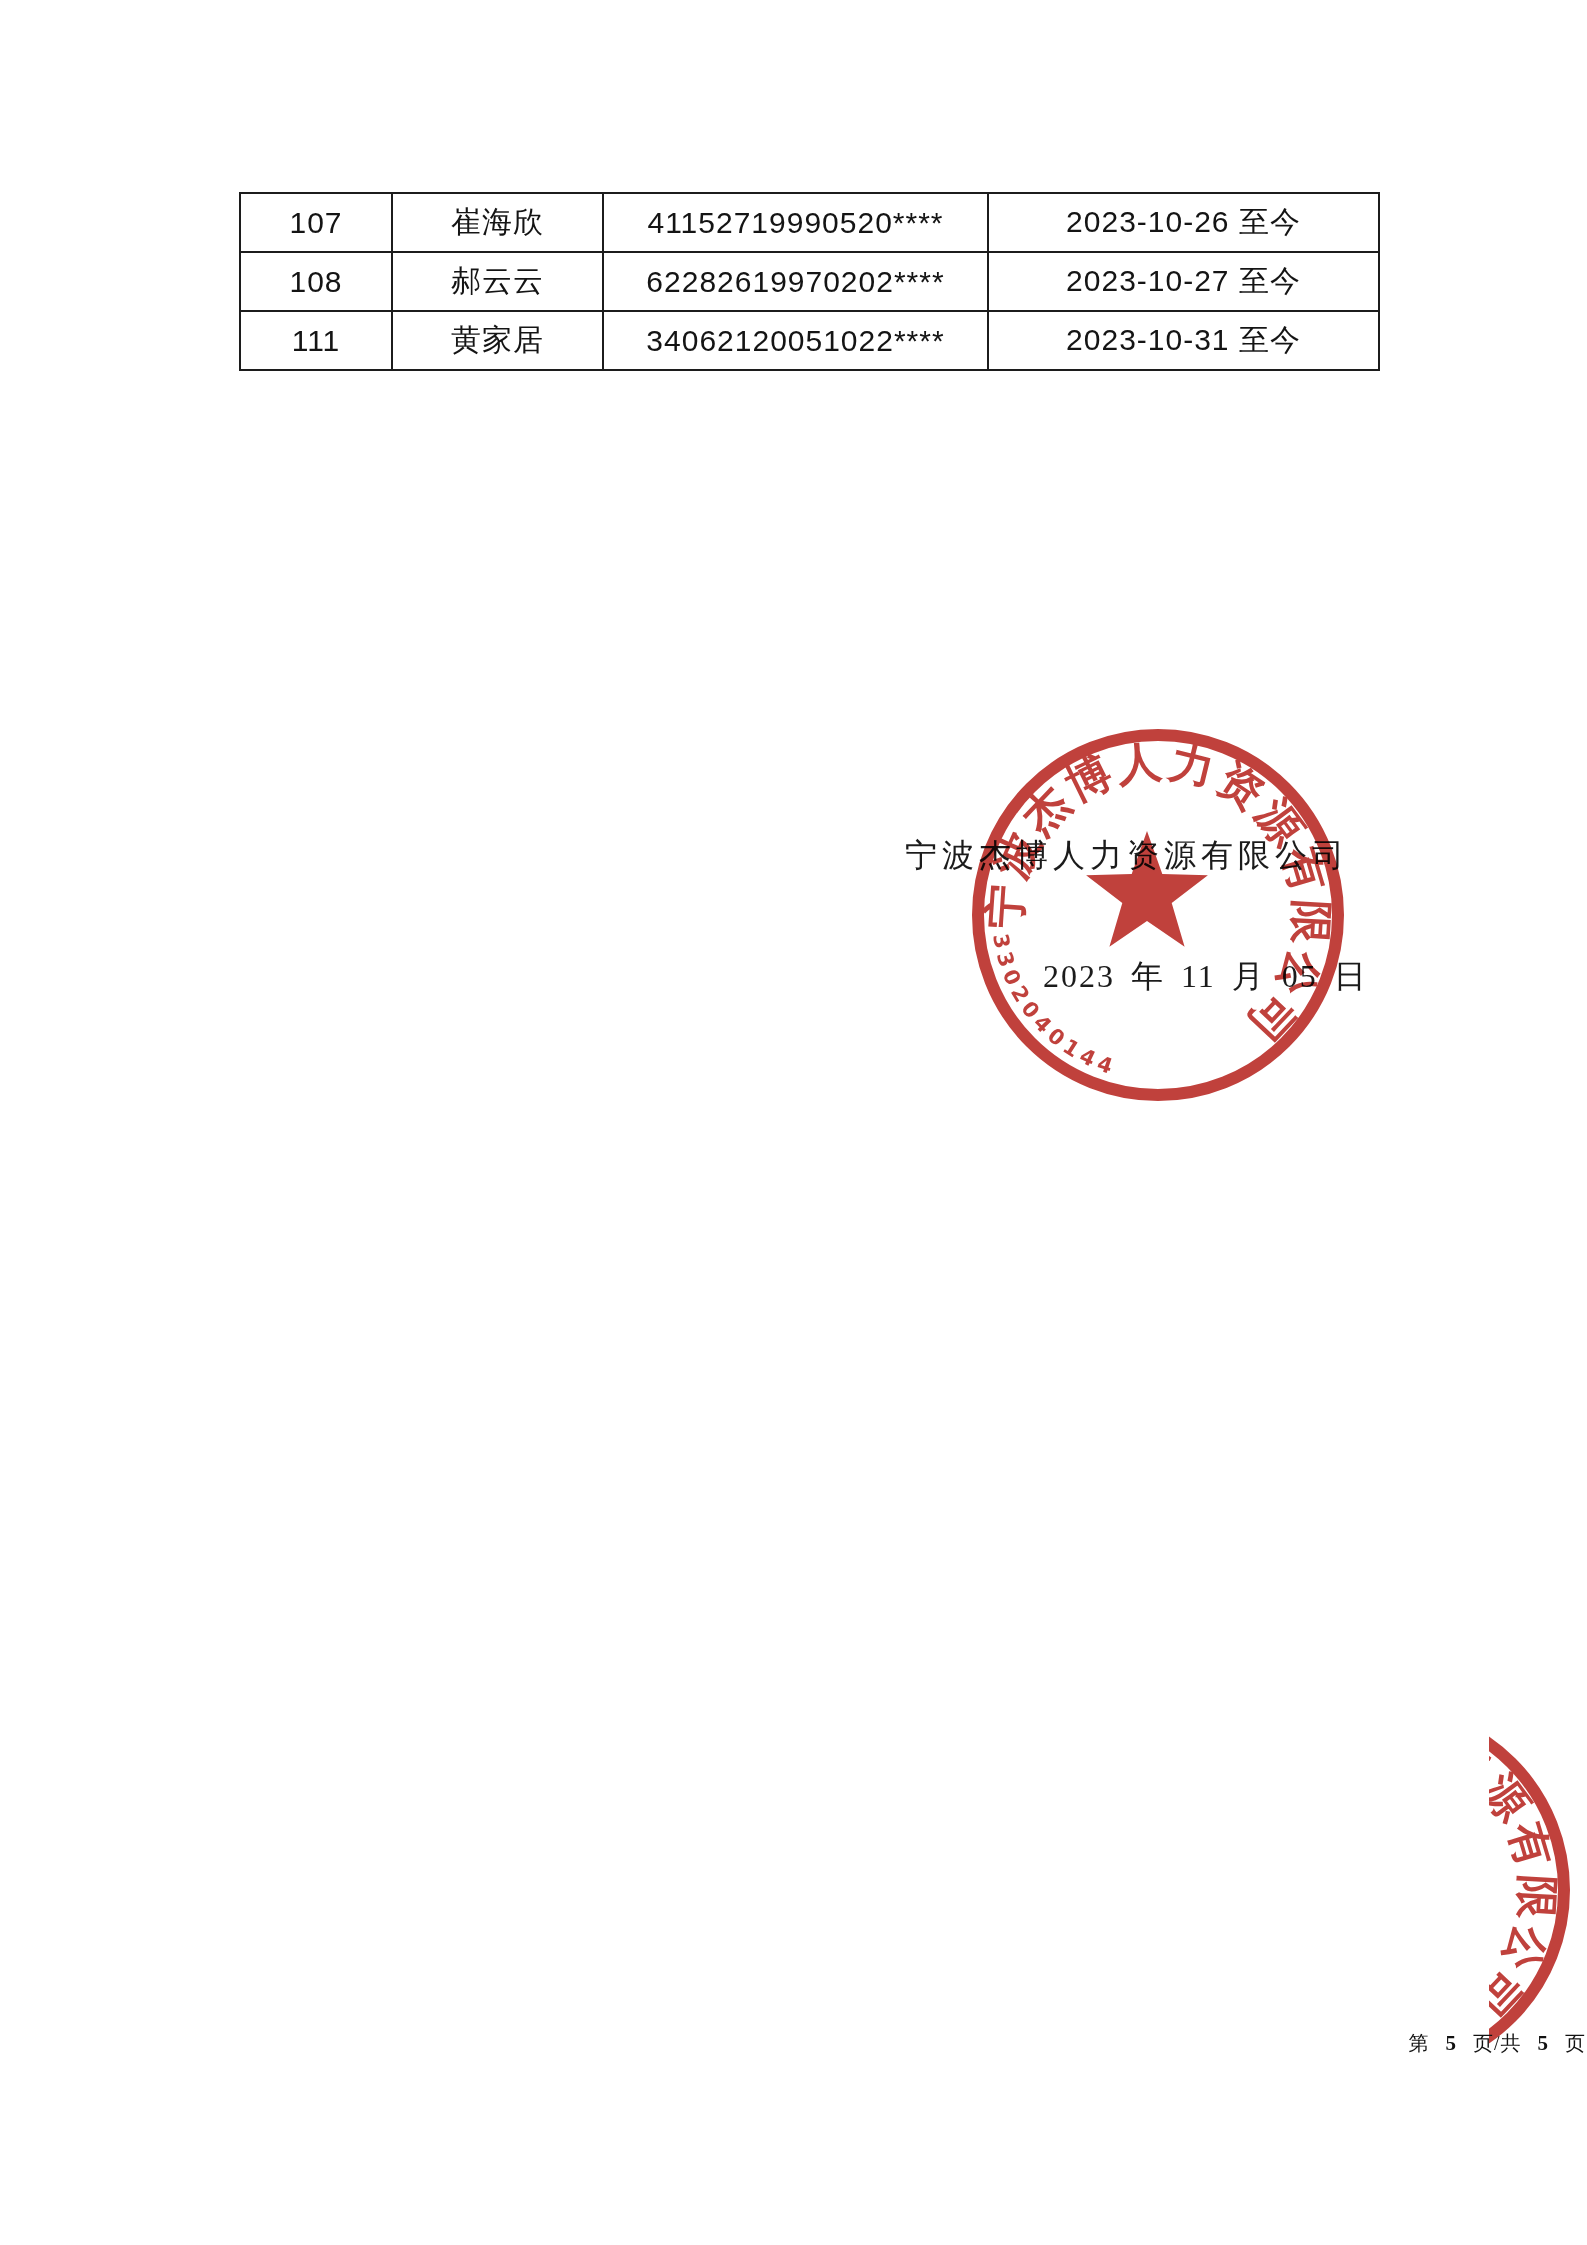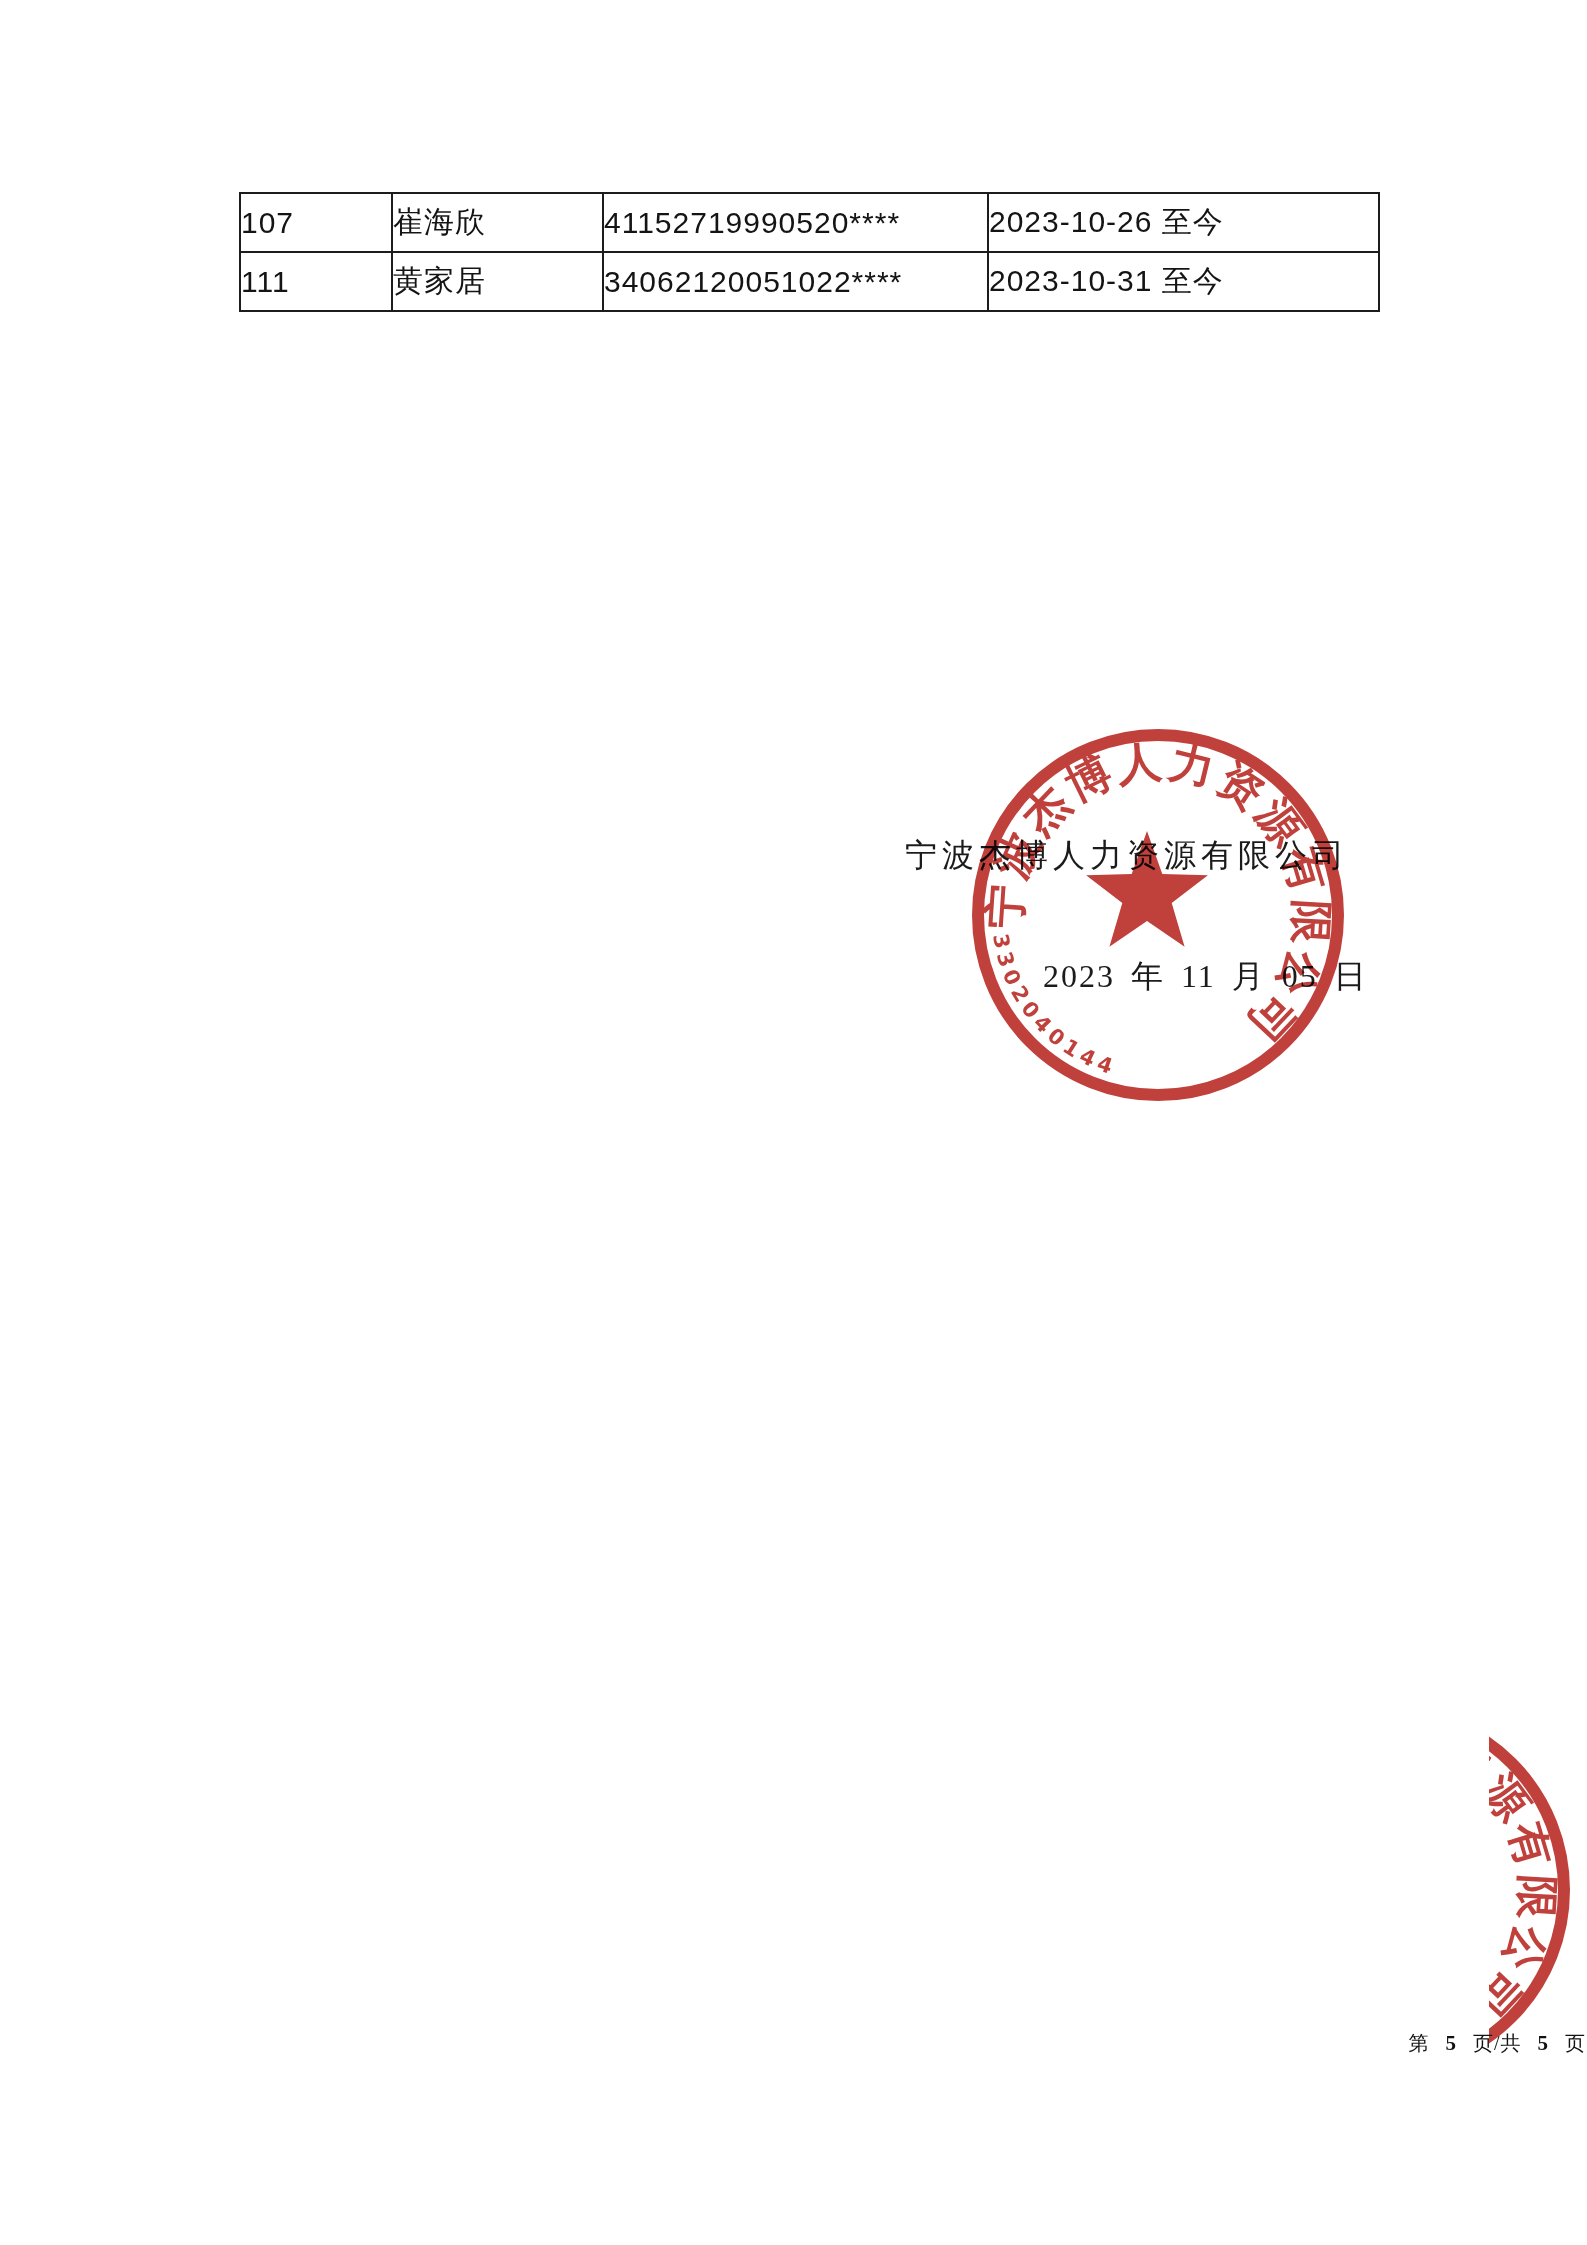--- a/index.html
+++ b/index.html
@@ -30,21 +30,21 @@
   }
   table.roster {
     border-collapse: collapse;
     table-layout: fixed;
     width: 100%;
   }
   table.roster td {
     border: 2px solid #1c1c1c;
     height: 57px;
     padding: 0;
-    text-align: left;
+    text-align: center;
     vertical-align: middle;
     font-size: 30px;
     color: #141414;
     letter-spacing: 1px;
     white-space: nowrap;
     overflow: hidden;
   }
   td.col-idx   { width: 150px; }
   td.col-name  { width: 209px; font-family: "Liberation Serif", serif; letter-spacing: 4px; }
   td.col-id    { width: 383px; font-family: "Liberation Sans", sans-serif; }
@@ -141,20 +141,26 @@
   <div class="roster-wrap">
     <table class="roster">
       <tbody>
         <tr>
           <td class="col-idx">107</td>
           <td class="col-name">崔海欣</td>
           <td class="col-id">41152719990520****</td>
           <td class="col-date">2023-10-26 至今</td>
         </tr>
         <tr>
+          <td class="col-idx">108</td>
+          <td class="col-name">郝云云</td>
+          <td class="col-id">62282619970202****</td>
+          <td class="col-date">2023-10-27 至今</td>
+        </tr>
+        <tr>
           <td class="col-idx">111</td>
           <td class="col-name">黄家居</td>
           <td class="col-id">34062120051022****</td>
           <td class="col-date">2023-10-31 至今</td>
         </tr>
       </tbody>
     </table>
   </div>
 
   <div class="sig-company">宁波杰博人力资源有限公司</div>

